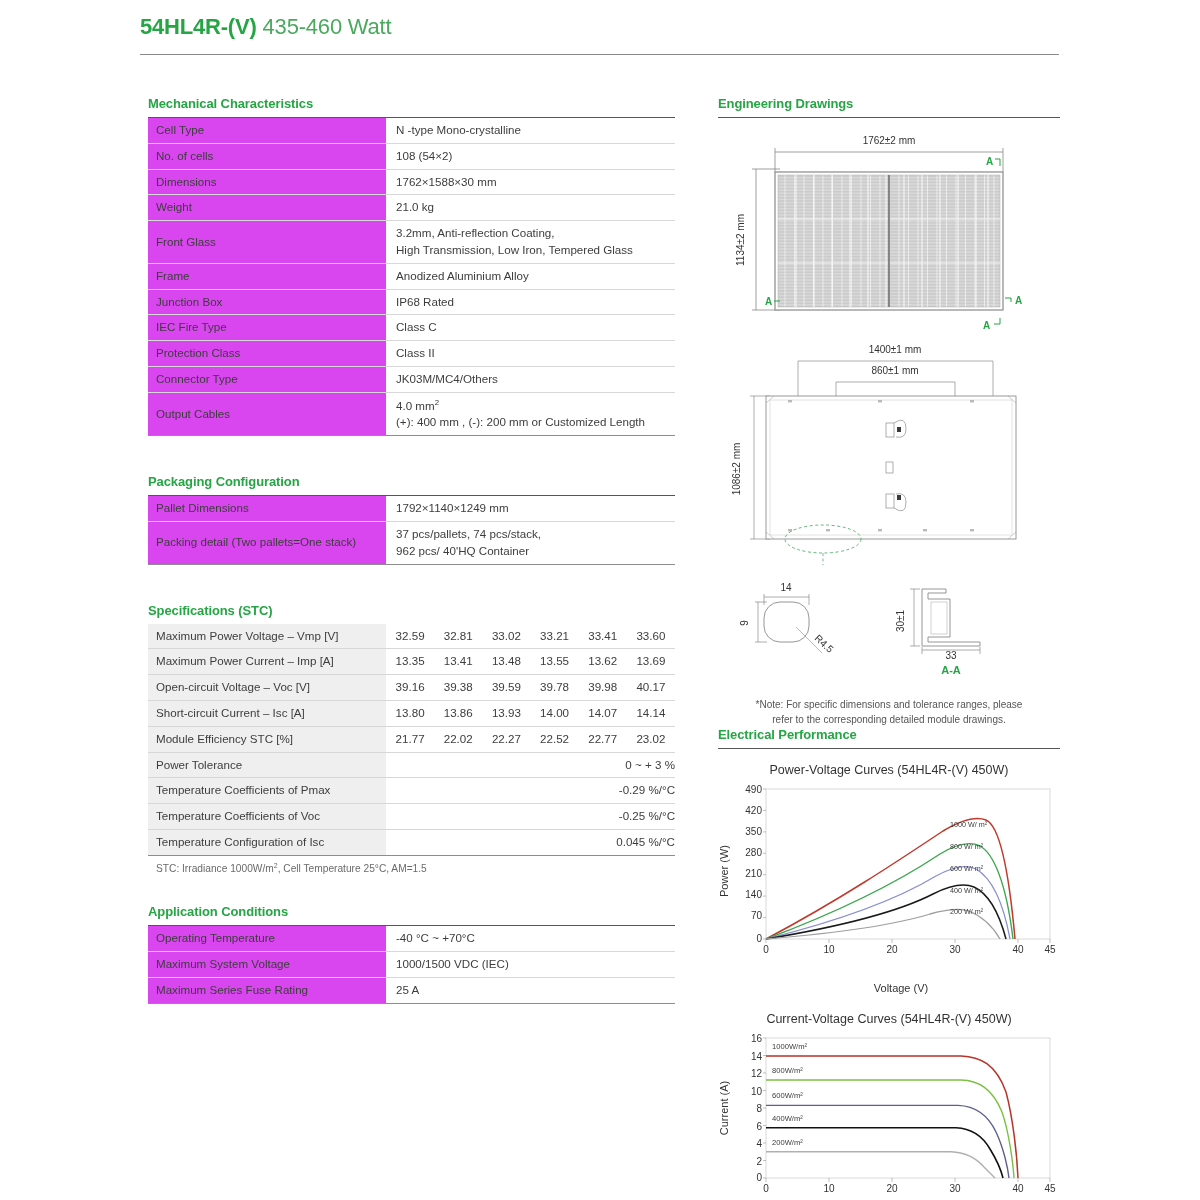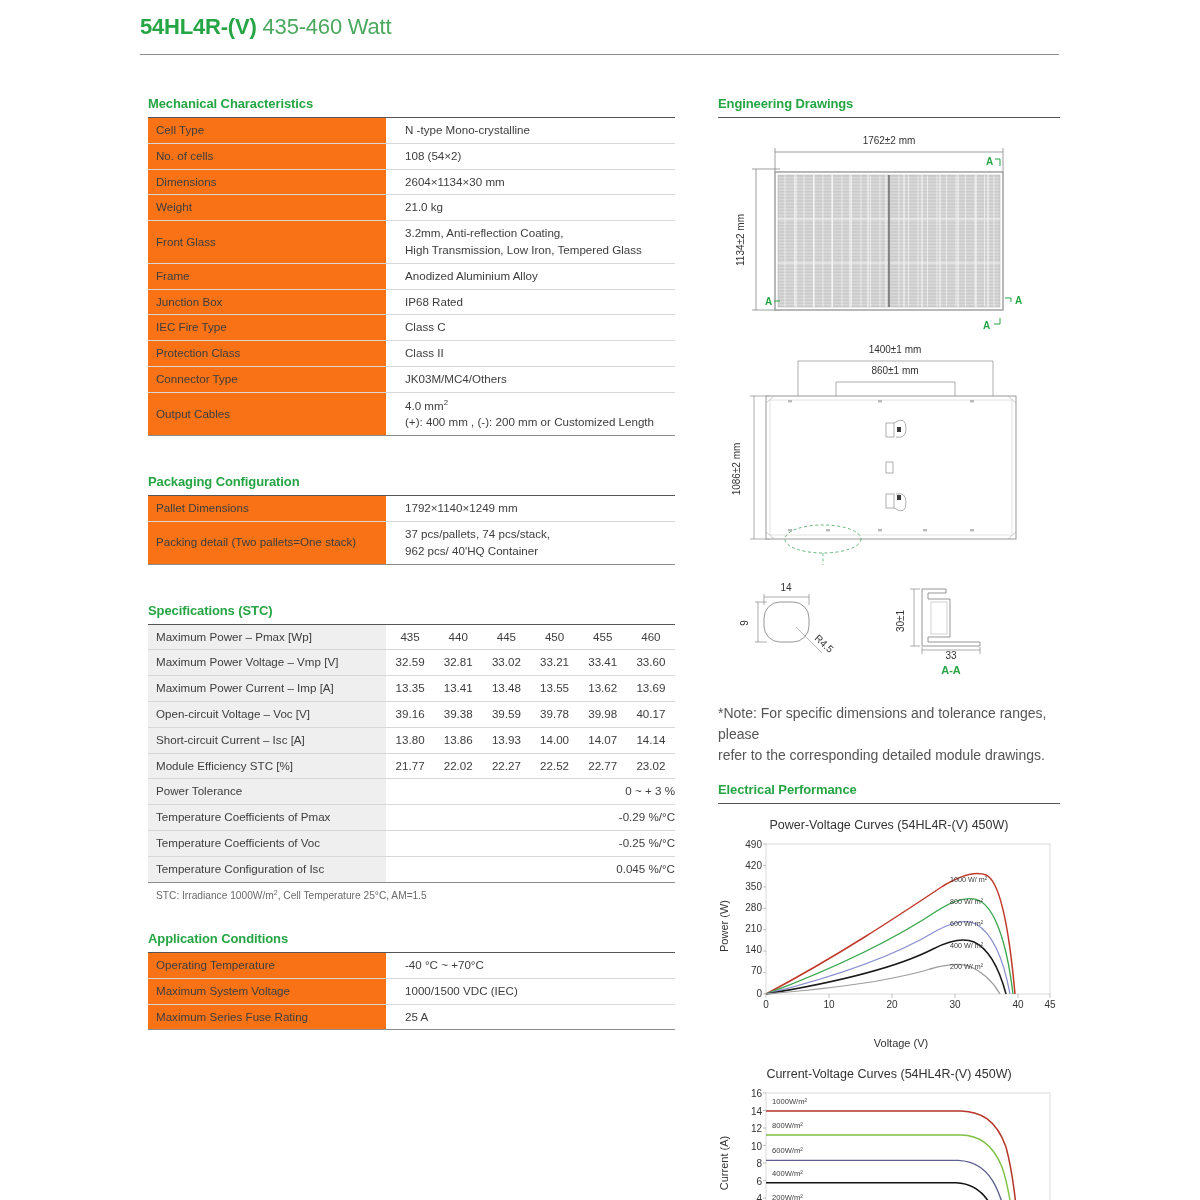--- a/index.html
+++ b/index.html
@@ -34,22 +34,22 @@
 
   
   table.spec { width: 100%; border-collapse: collapse; table-layout: fixed; }
   table.spec td {
     font-size: 11.6px; color: #3d3d3d;
     padding: 4px 0 4px 8px;
     border-bottom: 1px solid #d7d7d7;
     vertical-align: middle;
     line-height: 1.45;
   }
-  table.spec td.lab { width: 238px; background: #f97316; }
-  table.spec td.val { padding-left: 19px; background: #ffffff; }
+  table.spec td.lab { width: 238px; background: #d946ef; }
+  table.spec td.val { padding-left: 10px; background: #ffffff; }
   table.spec tr.first td { border-top: 1.6px solid #555; }
   table.spec tr.last td { border-bottom: 1.4px solid #8d8d8d; }
   td.val .ln { display: block; }
   sup { font-size: 0.68em; vertical-align: super; }
 
   
   table.stc { width: 100%; border-collapse: collapse; table-layout: fixed; }
   table.stc td {
     font-size: 11.6px; color: #3d3d3d;
     padding: 4px 0 4px 8px;
@@ -65,22 +65,22 @@
     font-size: 10.2px; color: #6a6a6a; padding: 6px 0 0 8px;
   }
 
   .gap-lg { height: 38px; }
   .gap-md { height: 30px; }
 
   
   .draw-block { position: relative; }
   .dim-green { color: #25a544; font-weight: bold; font-size: 11px; }
   .eng-note {
-    font-size: 14px; color: #555; text-align: left;
-    line-height: 1.5; margin-top: 19px;
+    font-size: 10px; color: #555; text-align: center;
+    line-height: 1.5; margin-top: 13px;
   }
 
   
   .chart-title {
     text-align: center; font-size: 12.5px; color: #333;
     margin-bottom: 4px;
   }
   .chart-wrap { position: relative; }
   .axis-label-x {
     text-align: center; font-size: 11px; color: #333; margin-top: 2px;
@@ -110,21 +110,21 @@
             <tr class="first">
           <td class="lab">Cell Type</td>
           <td class="val">N -type Mono-crystalline</td>
         </tr>
         <tr>
           <td class="lab">No. of cells</td>
           <td class="val">108 (54×2)</td>
         </tr>
         <tr>
           <td class="lab">Dimensions</td>
-          <td class="val">2604×1134×30 mm</td>
+          <td class="val">1762×1588×30 mm</td>
         </tr>
         <tr>
           <td class="lab">Weight</td>
           <td class="val">21.0 kg</td>
         </tr>
         <tr>
           <td class="lab">Front Glass</td>
           <td class="val">
             <span class="ln">3.2mm, Anti-reflection Coating,</span>
             <span class="ln">High Transmission, Low Iron, Tempered Glass</span>
@@ -184,29 +184,20 @@
       </tbody>
         </table>
     </div>
 
     <div class="gap-lg"></div>
 
     <div>
       <div class="sec-head">Specifications (STC)</div>
       <table class="stc">
         <tbody>
-            <tr class="first">
-          <td class="lab">Maximum Power – Pmax [Wp]</td>
-          <td class="num">435</td>
-          <td class="num">440</td>
-          <td class="num">445</td>
-          <td class="num">450</td>
-          <td class="num">455</td>
-          <td class="num">460</td>
-        </tr>
         <tr>
           <td class="lab">Maximum Power Voltage – Vmp [V]</td>
           <td class="num">32.59</td>
           <td class="num">32.81</td>
           <td class="num">33.02</td>
           <td class="num">33.21</td>
           <td class="num">33.41</td>
           <td class="num">33.60</td>
         </tr>
         <tr>
@@ -430,21 +421,21 @@
         <line x1="262" y1="72" x2="262" y2="79" stroke="#777" stroke-width="0.6"></line>
         <text x="233" y="99" text-anchor="middle" style="font-size:11px; fill:#25a544; font-weight:bold">A-A</text>
       </svg>
     </div>
 
     <div class="eng-note">
       <span>*Note: For specific dimensions and tolerance ranges, please</span><br>
       <span>refer to the corresponding detailed module drawings.</span>
     </div>
 
-    <div style="margin-top:16px">
+    <div style="">
       <div class="sec-head">Electrical Performance</div>
       <div class="sec-rule-right"></div>
     </div>
 
     <div class="chart-wrap" style="margin-top:6px">
       <div class="chart-title">Power-Voltage Curves (54HL4R-(V) 450W)</div>
       <svg width="342" height="195" viewBox="0 0 342 195">
 
         <text x="10" y="90" text-anchor="middle" style="font-size:11px; fill:#333" transform="rotate(-90 10 90)">Power (W)</text>
 

